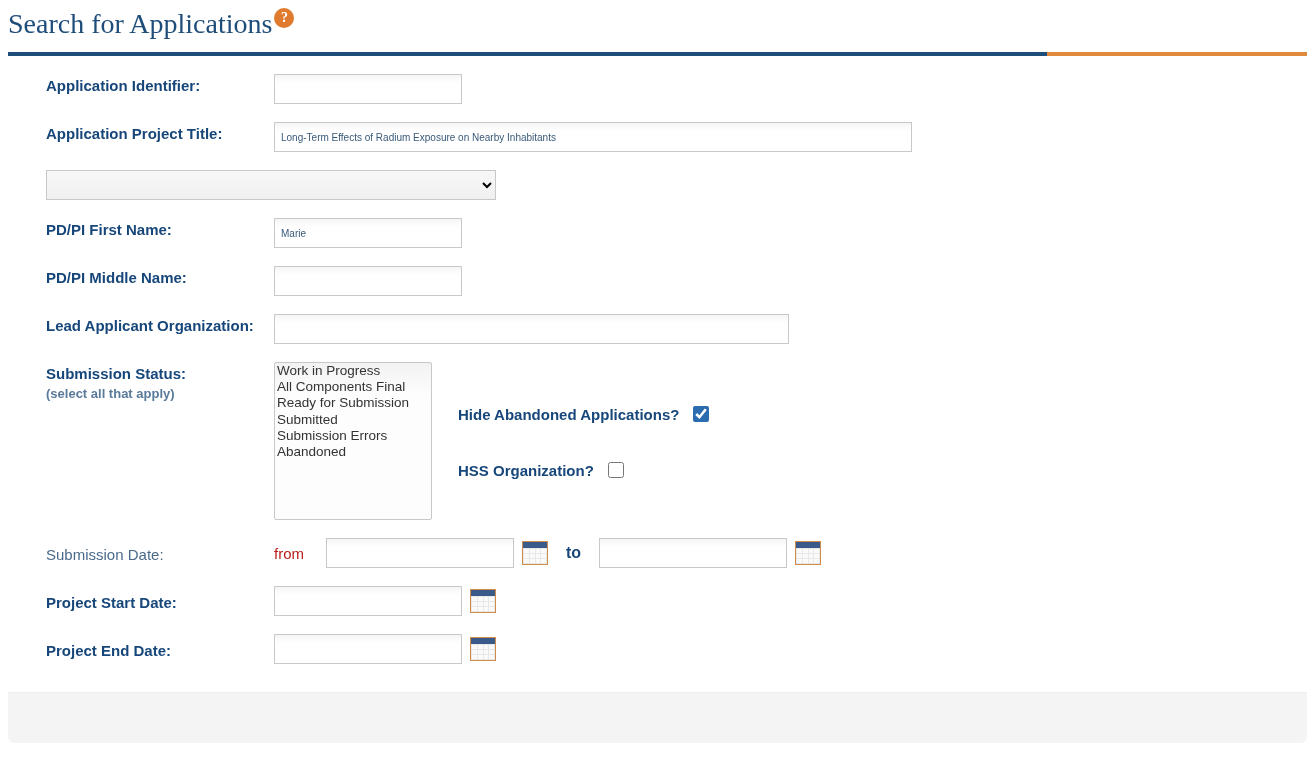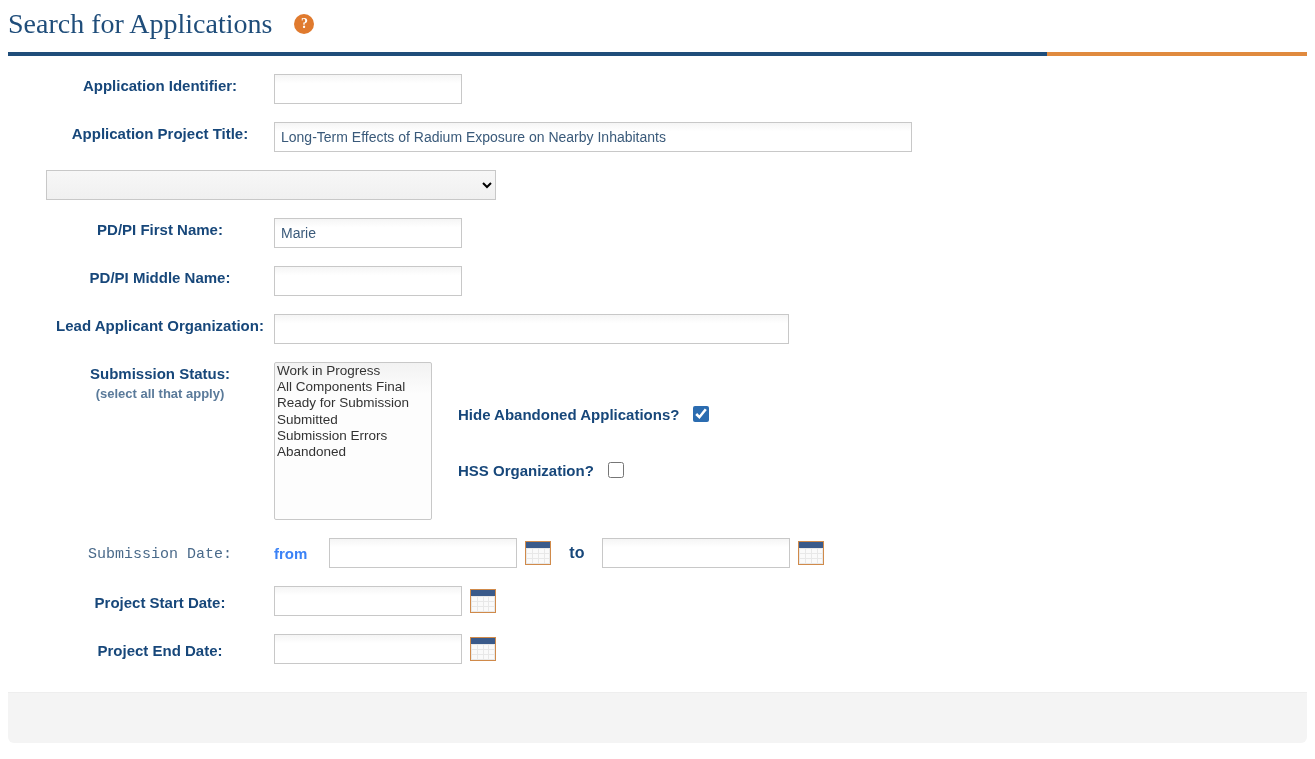--- a/index.html
+++ b/index.html
@@ -14,22 +14,22 @@
     width: 1315px;
     padding: 0 8px;
   }
   h1.page-title {
     font-family: Georgia, "Times New Roman", serif;
     font-weight: normal;
     color: #1f4d7a;
     font-size: 28px;
     margin: 8px 0 12px 0;
     display: flex;
-    align-items: center;
-    gap: 22px;
+    align-items: flex-start;
+    gap: 2px;
   }
   .help-icon {
     display: inline-flex;
     align-items: center;
     justify-content: center;
     width: 20px;
     height: 20px;
     border-radius: 50%;
     background: #e07a2e;
     color: #fff;
@@ -53,47 +53,45 @@
     align-items: flex-start;
     margin-bottom: 18px;
   }
   .row.align-center { align-items: center; }
   .label {
     width: 228px;
     color: #17477a;
     font-weight: 600;
     font-size: 15px;
     padding-top: 3px;
-    text-align: center;
   }
   .label .sub {
     display: block;
     font-weight: bold;
     font-size: 13px;
     color: #5a7a9a;
     margin-top: 4px;
   }
   .label-plain {
     color: #4a6a8a;
     font-weight: normal;
-    font-family: Liberation Mono, monospace;
   }
   .controls {
     flex: 1;
     display: flex;
     align-items: center;
     flex-wrap: wrap;
     gap: 8px;
   }
   input[type=text].txt {
     height: 30px;
     border: 1px solid #c8c8c8;
     background: linear-gradient(#f5f5f5, #fff 30%);
     padding: 0 6px;
-    font-size: 14px;
+    font-size: 10px;
     font-family: inherit;
     color: #3a5a7a;
   }
   .w-small { width: 188px; }
   .w-med { width: 515px; }
   .w-wide { width: 638px; }
   .w-date { width: 188px; }
   select.agency-select {
     width: 450px;
     height: 30px;
@@ -127,22 +125,22 @@
     color: #17477a;
     font-weight: 600;
     font-size: 15px;
   }
   .checkbox-row input[type=checkbox] {
     width: 16px;
     height: 16px;
     accent-color: #2b6cb0;
   }
   .date-inline {
-    color: #3b82f6;
-    font-weight: 700;
+    color: #b91c1c;
+    font-weight: 400;
     font-size: 15px;
     margin-right: 14px;
   }
   .date-to {
     color: #17477a;
     font-weight: 600;
     font-size: 16px;
     margin: 0 10px;
   }
   .cal-icon {

